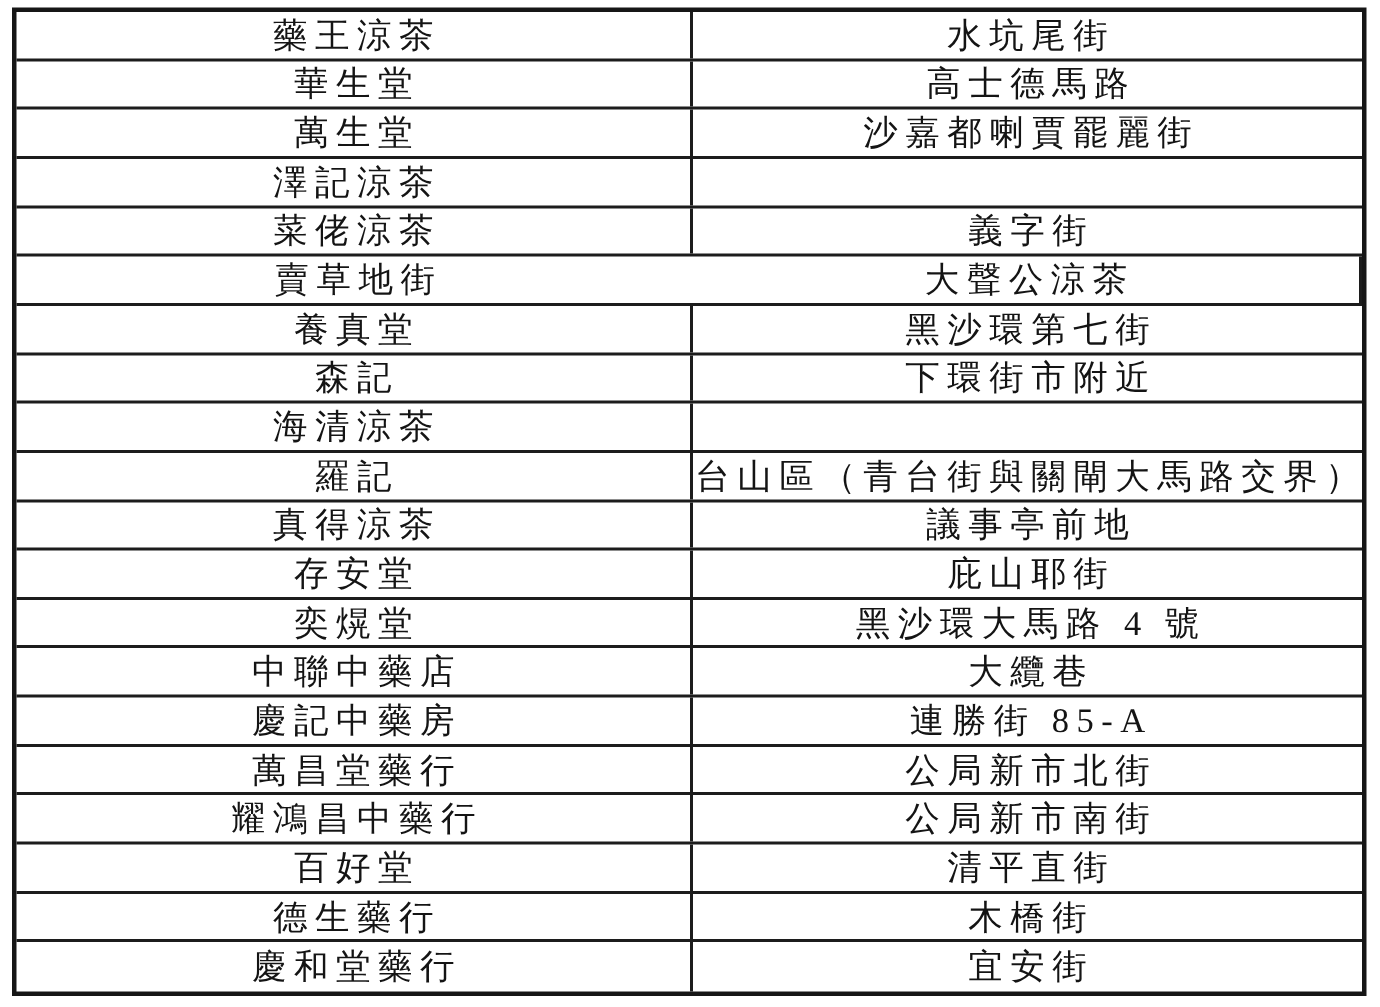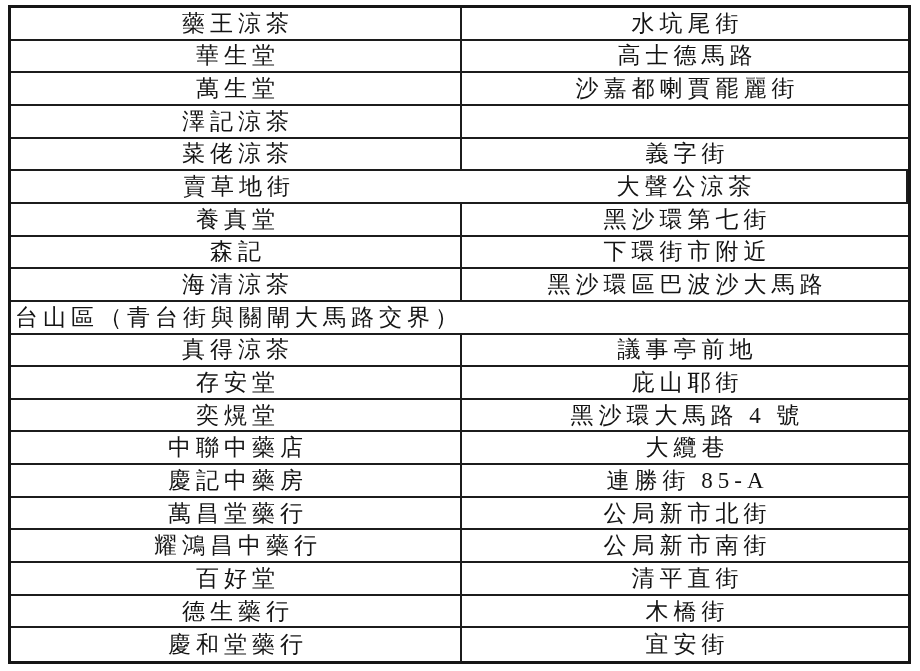--- a/index.html
+++ b/index.html
@@ -85,23 +85,23 @@
     <div class="t-row">
       <div class="cell name">養真堂</div>
       <div class="cell addr">黑沙環第七街</div>
     </div>
     <div class="t-row">
       <div class="cell name">森記</div>
       <div class="cell addr">下環街市附近</div>
     </div>
     <div class="t-row">
       <div class="cell name">海清涼茶</div>
-      <div class="cell addr">黑沙環區巴波沙大馬路</div>
     </div>
     <div class="t-row">
+      <div class="cell name">羅記</div>
       <div class="cell addr">台山區（青台街與關閘大馬路交界）</div>
     </div>
     <div class="t-row">
       <div class="cell name">真得涼茶</div>
       <div class="cell addr">議事亭前地</div>
     </div>
     <div class="t-row">
       <div class="cell name">存安堂</div>
       <div class="cell addr">庇山耶街</div>
     </div>

